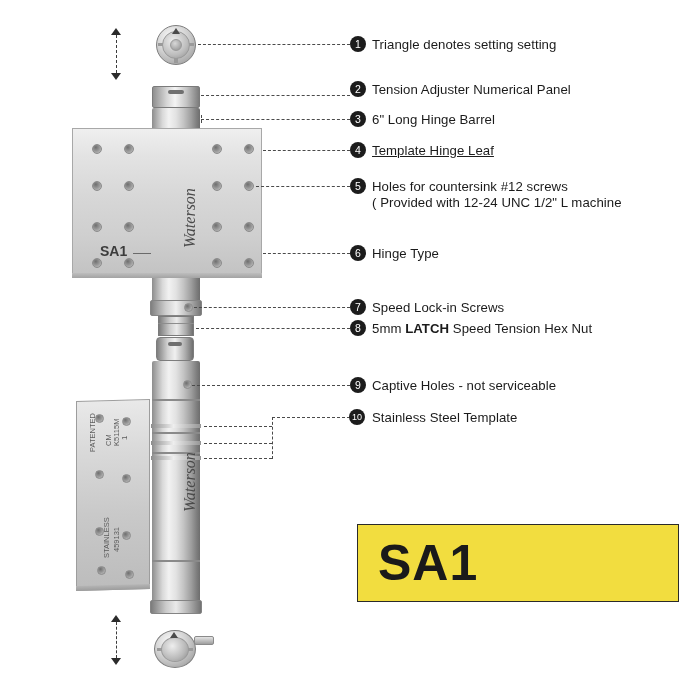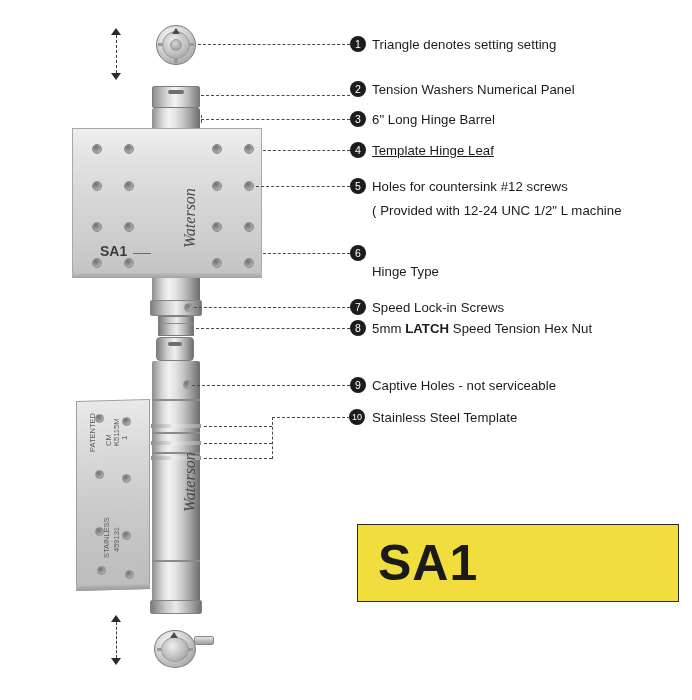--- a/index.html
+++ b/index.html
@@ -290,34 +290,34 @@
   <div class="leader" style="left:204px; top:426px; width:68px;"></div>
   <div class="leader" style="left:204px; top:443px; width:68px;"></div>
   <div class="leader" style="left:204px; top:458px; width:68px;"></div>
   <div class="vleader" style="left:272px; top:417px; height:42px;"></div>
   <div class="leader" style="left:272px; top:417px; width:78px;"></div>
 
   <div class="bullet" style="left:350px; top:36px;">1</div>
   <div class="callout-label" style="left:372px; top:37px;">Triangle denotes setting setting</div>
 
   <div class="bullet" style="left:350px; top:81px;">2</div>
-  <div class="callout-label" style="left:372px; top:82px;">Tension Washers Numerical Panel</div>
+  <div class="callout-label" style="left:372px; top:82px;">Tension Adjuster Numerical Panel</div>
 
   <div class="bullet" style="left:350px; top:111px;">3</div>
   <div class="callout-label" style="left:372px; top:112px;">6" Long Hinge Barrel</div>
 
   <div class="bullet" style="left:350px; top:142px;">4</div>
   <div class="callout-label" style="left:372px; top:143px;text-decoration:underline;">Template Hinge Leaf</div>
 
   <div class="bullet" style="left:350px; top:178px;">5</div>
   <div class="callout-label" style="left:372px; top:179px;">Holes for countersink #12 screws</div>
-  <div class="callout-label" style="left:372px; top:195px;margin-top:8px;">( Provided with 12-24 UNC 1/2" L machine</div>
+  <div class="callout-label" style="left:372px; top:195px;">( Provided with 12-24 UNC 1/2" L machine</div>
 
   <div class="bullet" style="left:350px; top:245px;">6</div>
-  <div class="callout-label" style="left:372px; top:264px;text-align:right;">Hinge Type</div>
+  <div class="callout-label" style="left:372px; top:246px;text-align:right;">Hinge Type</div>
 
   <div class="bullet" style="left:350px; top:299px;">7</div>
   <div class="callout-label" style="left:372px; top:300px;">Speed Lock-in Screws</div>
 
   <div class="bullet" style="left:350px; top:320px;">8</div>
   <div class="callout-label" style="left:372px; top:321px;"><span>5mm </span><span class="bold-inline">LATCH</span><span> Speed Tension Hex Nut</span></div>
 
   <div class="bullet" style="left:350px; top:377px;">9</div>
   <div class="callout-label" style="left:372px; top:378px;">Captive Holes - not serviceable</div>
 

